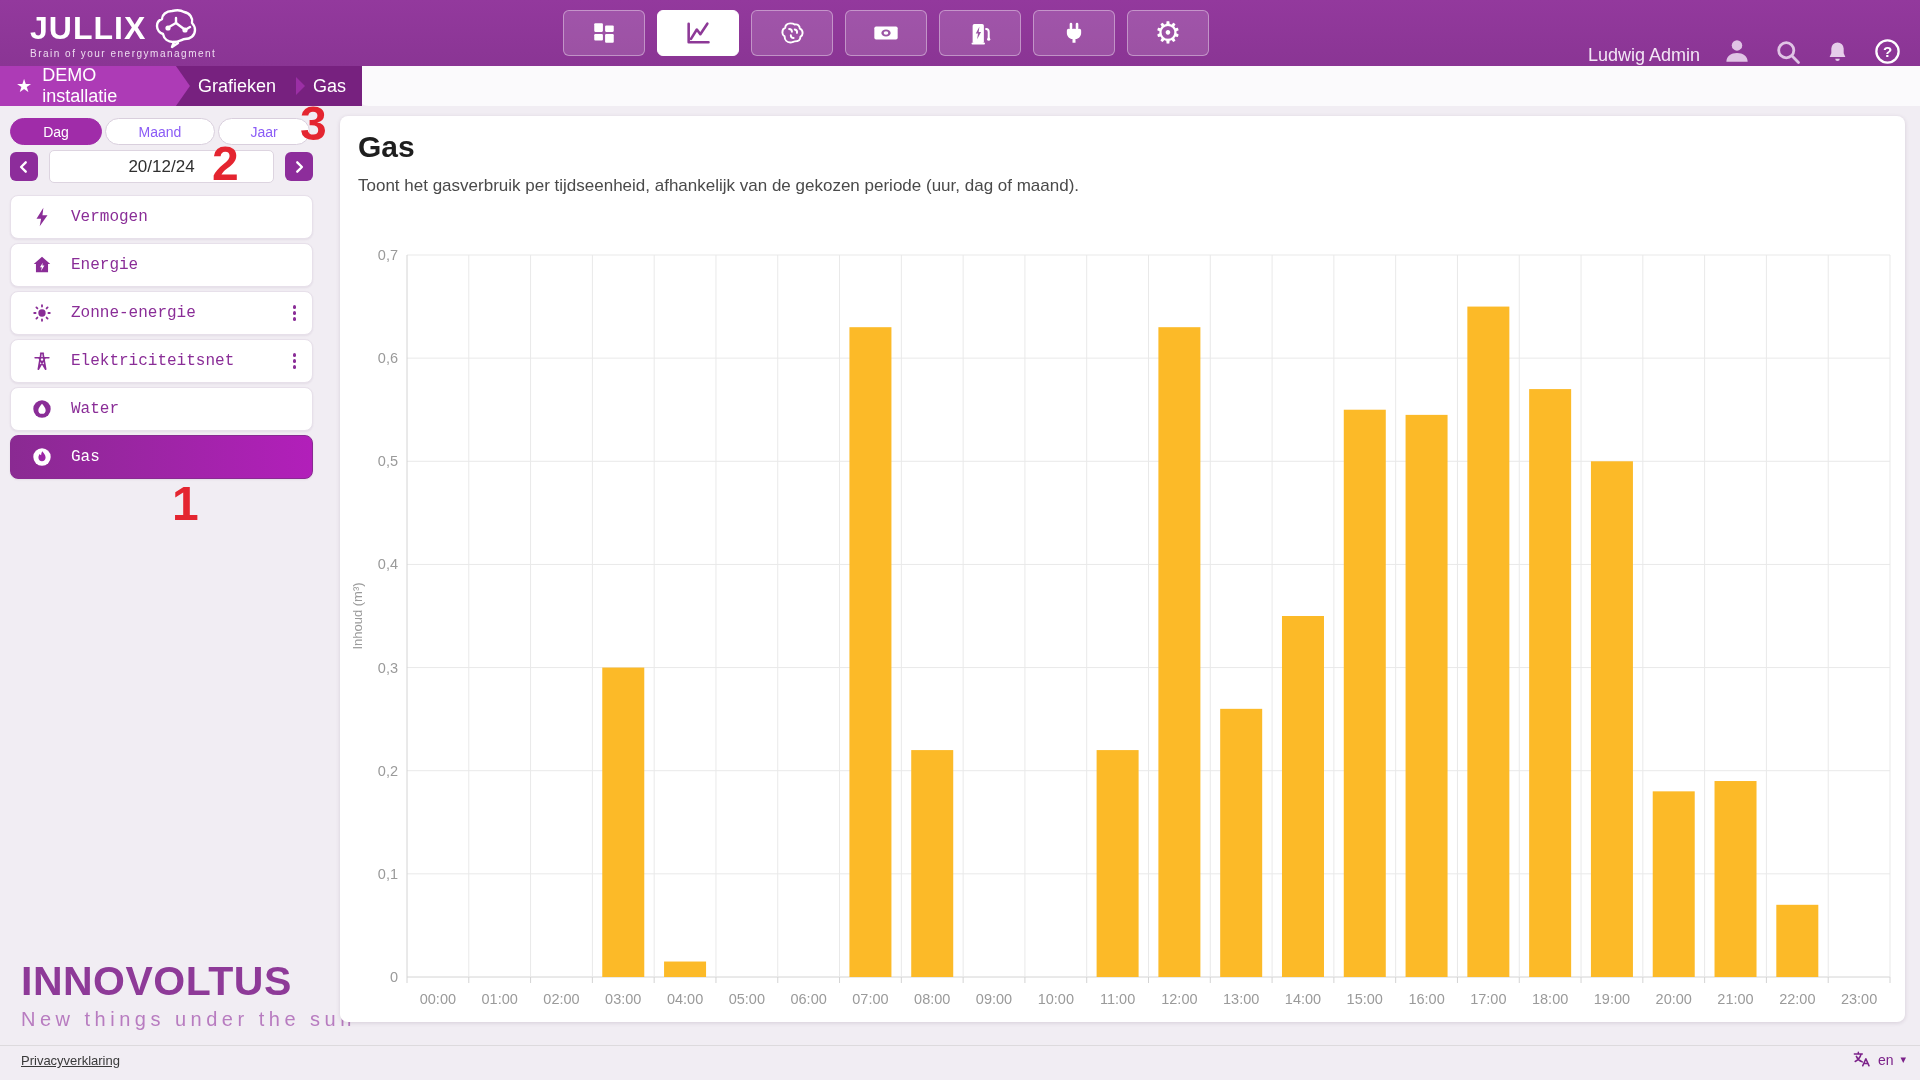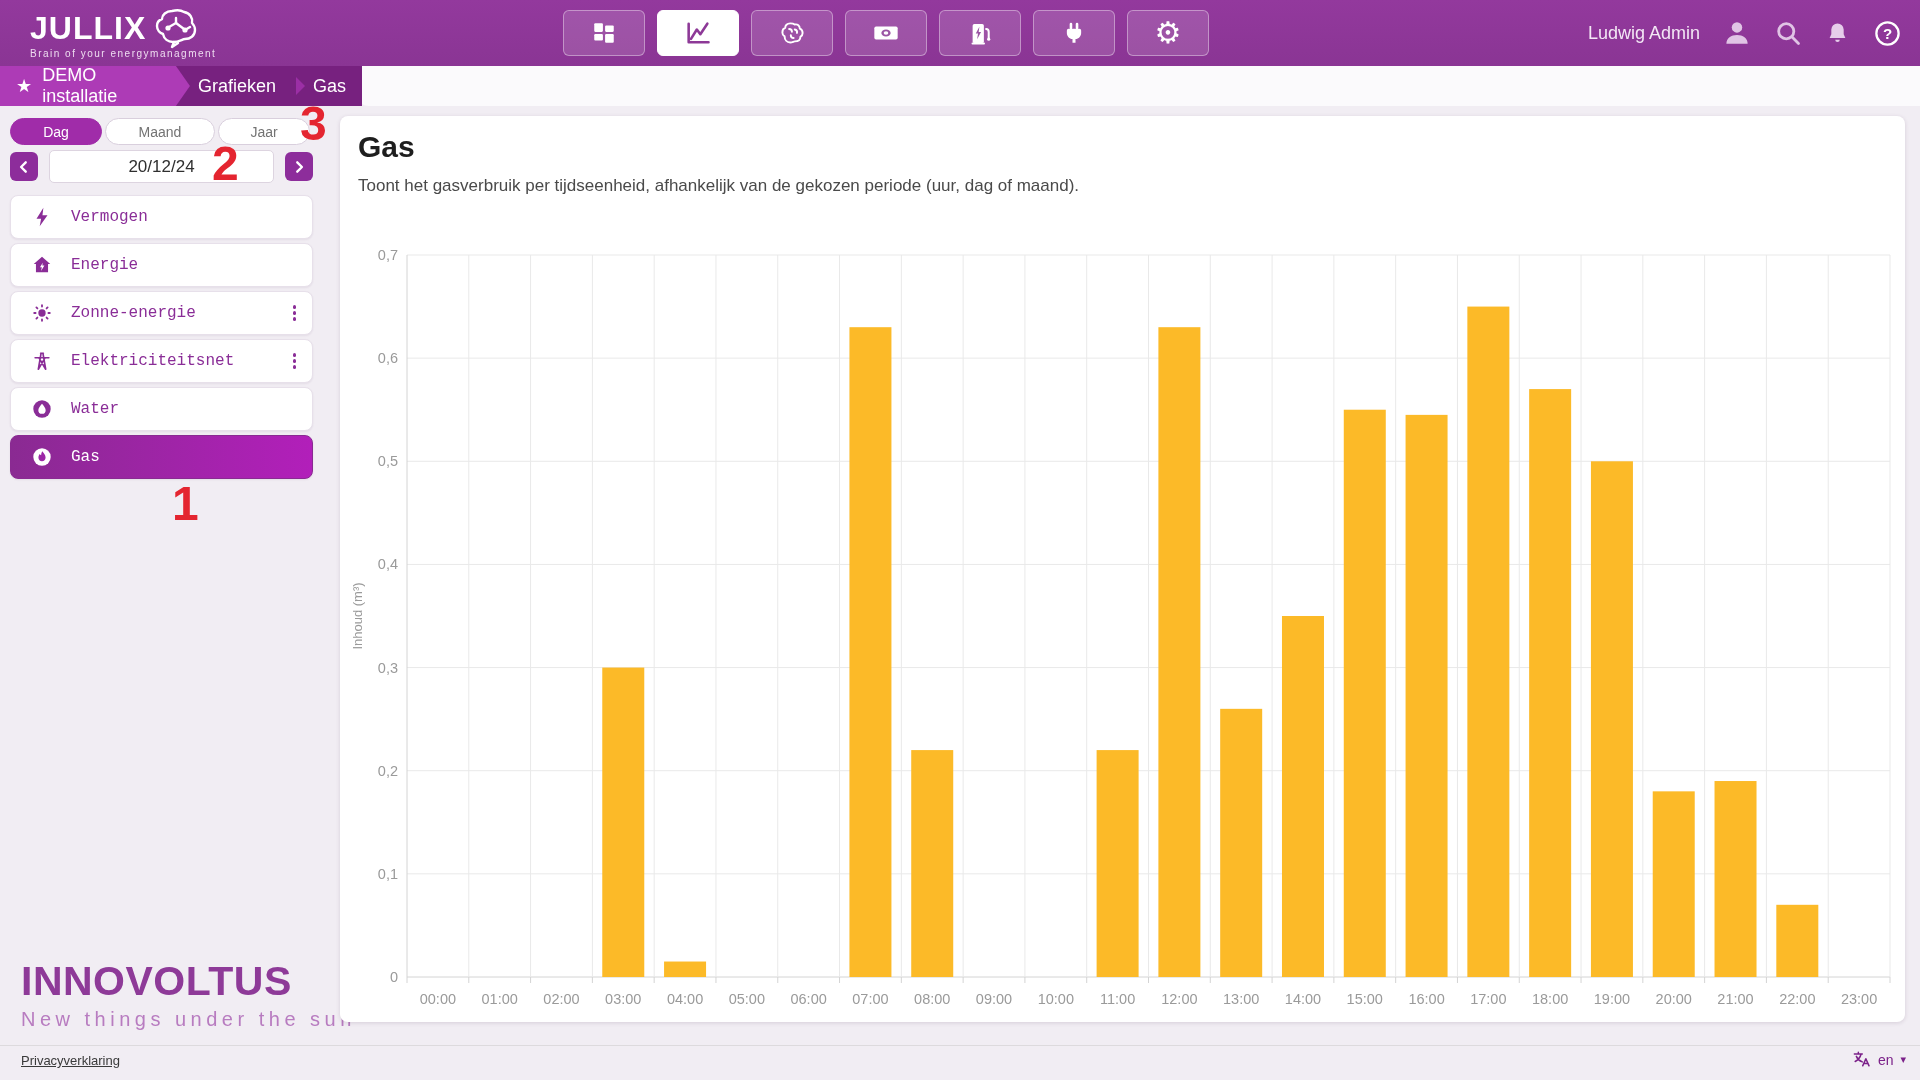--- a/index.html
+++ b/index.html
@@ -13,41 +13,41 @@
   .logo-row { display:flex; align-items:center; gap:6px; }
   .logo-text { font-size:32px; font-weight:bold; letter-spacing:1px; line-height:34px; }
   .logo-tag { font-size:10px; color:#eedcf0; letter-spacing:1.5px; margin-top:-1px; }
   .nav { position:absolute; left:563px; top:10px; display:flex; gap:12px; }
   .nav-btn { width:82px; height:46px; border-radius:6px; display:flex; align-items:center;
     justify-content:center; background:rgba(255,255,255,.14);
     border:1px solid rgba(255,255,255,.38); color:#fff; cursor:pointer; }
   .nav-btn.active { background:#fff; border-color:#fff; color:#8d3997; }
   .gear-glyph { font-size:30px; line-height:30px; }
   .hdr-right { position:absolute; right:18px; top:0; height:66px; display:flex;
-    align-items:center; gap:22px; }
+    align-items:flex-end; gap:22px; }
   .user-name { color:#f3e7f5; font-size:18px; }
 
   
   .crumb-strip-bg { position:absolute; left:357px; top:66px; width:1563px; height:40px;
     background:#fbfafc; border-radius:0 0 0 12px; z-index:21; }
   .crumbbar { position:absolute; left:0; top:66px; width:362px; height:40px;
     background:#77217f; display:flex; align-items:stretch; z-index:22; color:#fff; }
   .crumb-first { background:#ad3bb6; display:flex; align-items:center; gap:10px;
     padding:0 28px 0 16px; font-size:18px;
     clip-path:polygon(0 0, calc(100% - 14px) 0, 100% 50%, calc(100% - 14px) 100%, 0 100%); }
   .crumb-seg { display:flex; align-items:center; font-size:18px; padding:0 16px 0 8px;
     position:relative; cursor:pointer; }
   .crumb-sep { width:0; height:0; align-self:center; border-top:9px solid transparent;
     border-bottom:9px solid transparent; border-left:9px solid #9b2fa5; margin-left:4px; }
   .star { font-size:18px; color:#fff; }
 
   
   .tabs { position:absolute; left:10px; top:118px; display:flex; gap:3px; }
   .tab { height:27px; border-radius:14px; border:1px solid #d9cfdd; background:#fff;
-    color:#737373; font-size:14px; display:flex; align-items:center; justify-content:center;
+    color:#8b5cf6; font-size:14px; display:flex; align-items:center; justify-content:center;
     cursor:pointer; }
   .tab.active { background:#a02ca9; border-color:#a02ca9; color:#fff; }
   .t-dag{width:92px;} .t-maand{width:110px;} .t-jaar{width:92px;}
   .date-row { position:absolute; left:10px; top:152px; width:303px; height:29px; }
   .date-btn { position:absolute; top:0; width:28px; height:29px; background:#8d2d9b;
     border-radius:6px; display:flex; align-items:center; justify-content:center; cursor:pointer; }
   .date-prev{left:0;} .date-next{right:0;}
   .date-field { position:absolute; left:39px; top:-2px; width:225px; height:33px;
     background:#fff; border:1px solid #ddd4e0; border-radius:5px; font-size:17px;
     color:#2f2f2f; display:flex; align-items:center; justify-content:center; }

